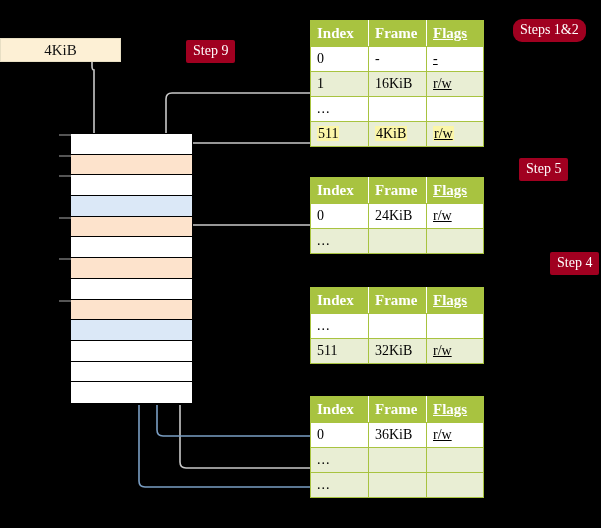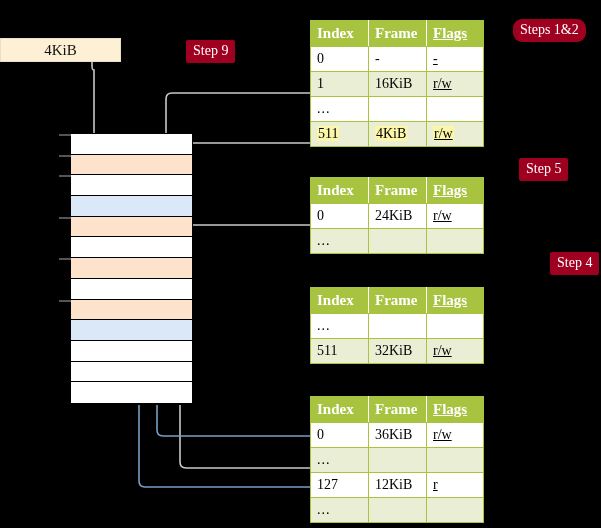--- a/index.html
+++ b/index.html
@@ -276,25 +276,20 @@
           <tr class="odd">
             <td class="cw-index">0</td>
             <td class="cw-frame">36KiB</td>
             <td class="cw-flags">r/w</td>
           </tr>
           <tr class="even">
             <td class="cw-index"><span class="dots">...</span></td>
             <td class="cw-frame"></td>
             <td class="cw-flags"></td>
           </tr>
-          <tr class="odd">
-            <td class="cw-index">127</td>
-            <td class="cw-frame">12KiB</td>
-            <td class="cw-flags">r</td>
-          </tr>
           <tr class="even">
             <td class="cw-index"><span class="dots">...</span></td>
             <td class="cw-frame"></td>
             <td class="cw-flags"></td>
           </tr>
         </tbody>
       </table>
     </div>
 
 </div>

